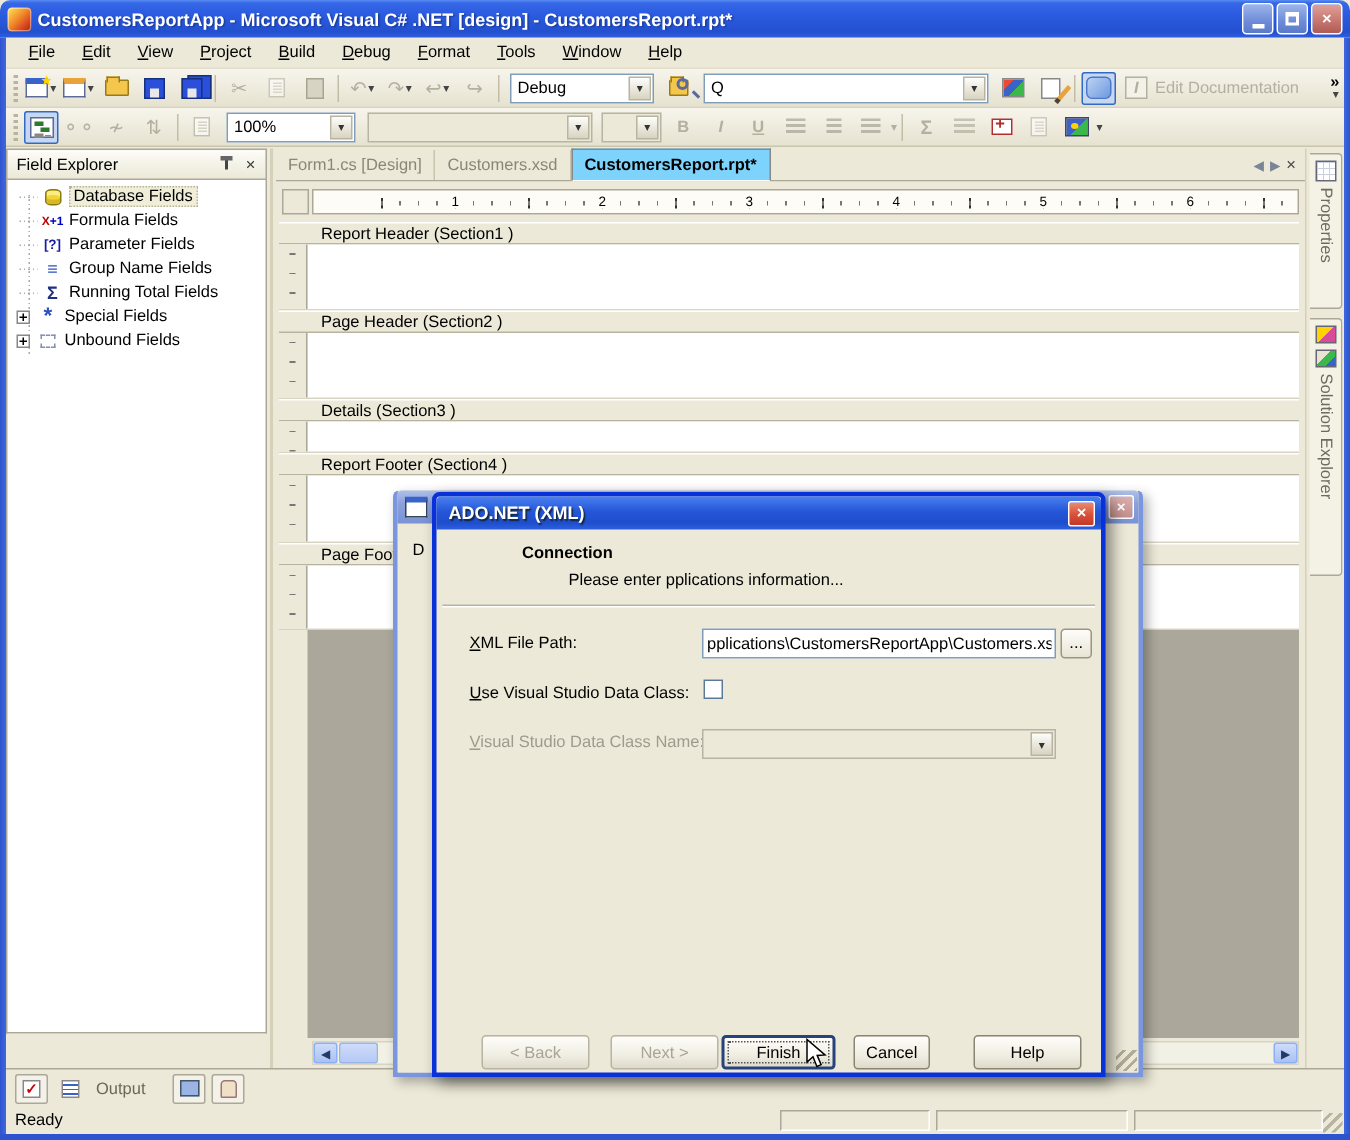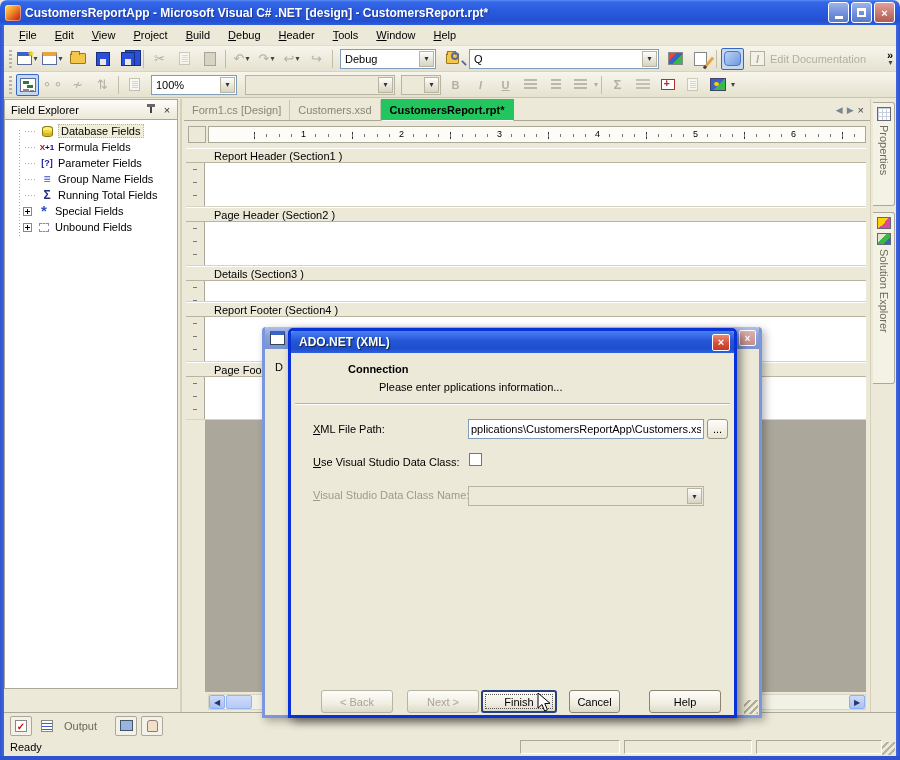--- a/index.html
+++ b/index.html
@@ -77,21 +77,21 @@
   .lp-header{position:absolute;left:0;right:2px;top:0;height:21px;background:linear-gradient(180deg,#fdfcf8,#ece9d8);
     border:1px solid #aca899;display:flex;align-items:center;padding:0 3px 0 6px;}
   .lp-title{flex:1;}
   .pin-ic{width:14px;height:14px;margin-right:2px;position:relative;}
   .pin-ic::before{content:"";position:absolute;left:6px;top:2px;width:2px;height:8px;background:#444;}
   .pin-ic::after{content:"";position:absolute;left:3px;top:1px;width:8px;height:3px;background:#666;}
   .x-small{width:14px;height:14px;display:flex;align-items:center;justify-content:center;font-size:11px;color:#333;}
   .lp-body{position:absolute;left:0;right:2px;top:21px;bottom:23px;background:#fff;border:1px solid #aca899;border-top:none;padding-top:3px;}
   .treeline{position:absolute;left:14px;top:10px;bottom:auto;height:108px;width:1px;
     background:repeating-linear-gradient(180deg,#aaa 0 1px,transparent 1px 3px);}
-  .trow{display:flex;align-items:center;height:16px;padding-left:20px;position:relative;}
+  .trow{display:flex;align-items:center;height:16px;padding-left:8px;position:relative;}
   .stub{width:12px;height:1px;background:repeating-linear-gradient(90deg,#aaa 0 1px,transparent 1px 3px);margin-right:2px;}
   .plusbox{width:9px;height:9px;border:1px solid #888;background:#fff;margin:0 4px 0 -2px;position:relative;z-index:1;}
   .plusbox::before{content:"";position:absolute;left:1px;top:3px;width:5px;height:1px;background:#000;}
   .plusbox::after{content:"";position:absolute;left:3px;top:1px;width:1px;height:5px;background:#000;}
   .t-ic{width:16px;display:flex;justify-content:center;margin-right:3px;font-weight:bold;}
   .db-ic{width:11px;height:11px;background:#f0d43a;border:1px solid #8a7a10;border-radius:40%/25%;
     box-shadow:inset 0 3px #ffec80, inset 0 -3px #d8b820;}
   .formula-ic{font-size:8px;color:#0000c0;}
   .formula-ic b{color:#c00000;}
   .param-ic{font-size:9px;color:#1a1aa0;}
@@ -106,21 +106,21 @@
   .lp-tab.active{background:#fff;border:1px solid #888;border-bottom:none;color:#000;height:22px;}
   .mon-ic{width:12px;height:9px;background:#cfd8e8;border:1px solid #667;}
   .tools-ic{width:12px;height:12px;position:relative;}
   .tools-ic::before,.tools-ic::after{content:"";position:absolute;left:5px;top:0;width:2px;height:12px;background:#8a6a3a;}
   .tools-ic::before{transform:rotate(45deg);} .tools-ic::after{transform:rotate(-45deg);background:#667;}
   .fe-ic{width:12px;height:11px;background:#fff;border:1px solid #456;border-top:3px solid #3a62c8;}
   
   .doc-area{position:absolute;left:180px;right:26px;top:0;bottom:0;}
   .doc-tabs{position:absolute;left:0;right:0;top:0;height:22px;display:flex;align-items:flex-end;border-bottom:1px solid #aca899;background:#ECE9D8;}
   .doc-tab{height:20px;display:flex;align-items:center;padding:0 8px;color:#8a8678;border-right:1px solid #c8c4ae;}
-  .doc-tab.active{background:#22c55e;border:1px solid #888;border-bottom:1px solid #fff;color:#000;font-weight:bold;height:22px;margin-bottom:-1px;}
+  .doc-tab.active{background:#7dd3fc;border:1px solid #888;border-bottom:1px solid #fff;color:#000;font-weight:bold;height:22px;margin-bottom:-1px;}
   .doc-tabs .nav{margin-left:auto;display:flex;align-items:center;gap:4px;padding:0 6px 4px 0;color:#7a8698;font-size:9px;}
   .designer{position:absolute;left:0;right:0;top:22px;bottom:0;background:#ECE9D8;overflow:hidden;}
   .ruler{position:absolute;left:24px;right:4px;top:5px;height:17px;background:#fdfcf6;border:1px solid #aca899;}
   .ruler-corner{position:absolute;left:4px;top:5px;width:18px;height:17px;background:#ECE9D8;border:1px solid #aca899;}
   .ticks{position:absolute;left:45px;right:2px;top:0;bottom:0;
     background-image:repeating-linear-gradient(90deg,#777 0 1px,transparent 1px 12.25px),
       repeating-linear-gradient(90deg,#333 0 1px,transparent 1px 49px);
     background-size:100% 3px,100% 7px;background-position:0 7px,0 5px;background-repeat:no-repeat;}
   .rnum{position:absolute;top:2px;font-size:9px;background:#fdfcf6;padding:0 2px;}
   .secbar{position:absolute;left:2px;right:4px;height:15px;background:#ECE9D8;border-top:1px solid #fff;
@@ -218,21 +218,21 @@
     <span class="cap-btn cap-close">×</span>
   </div>
 
   <div class="menubar">
     <span class="menu-item">File</span>
     <span class="menu-item">Edit</span>
     <span class="menu-item">View</span>
     <span class="menu-item">Project</span>
     <span class="menu-item">Build</span>
     <span class="menu-item">Debug</span>
-    <span class="menu-item">Header</span>
+    <span class="menu-item">Format</span>
     <span class="menu-item">Tools</span>
     <span class="menu-item">Window</span>
     <span class="menu-item">Help</span>
   </div>
 
   <div class="toolbar tb1">
     <span class="grip"></span>
     <span class="tb-btn">
         <span class="ic win-ic star"></span>
         <span class="dd">▾</span>

